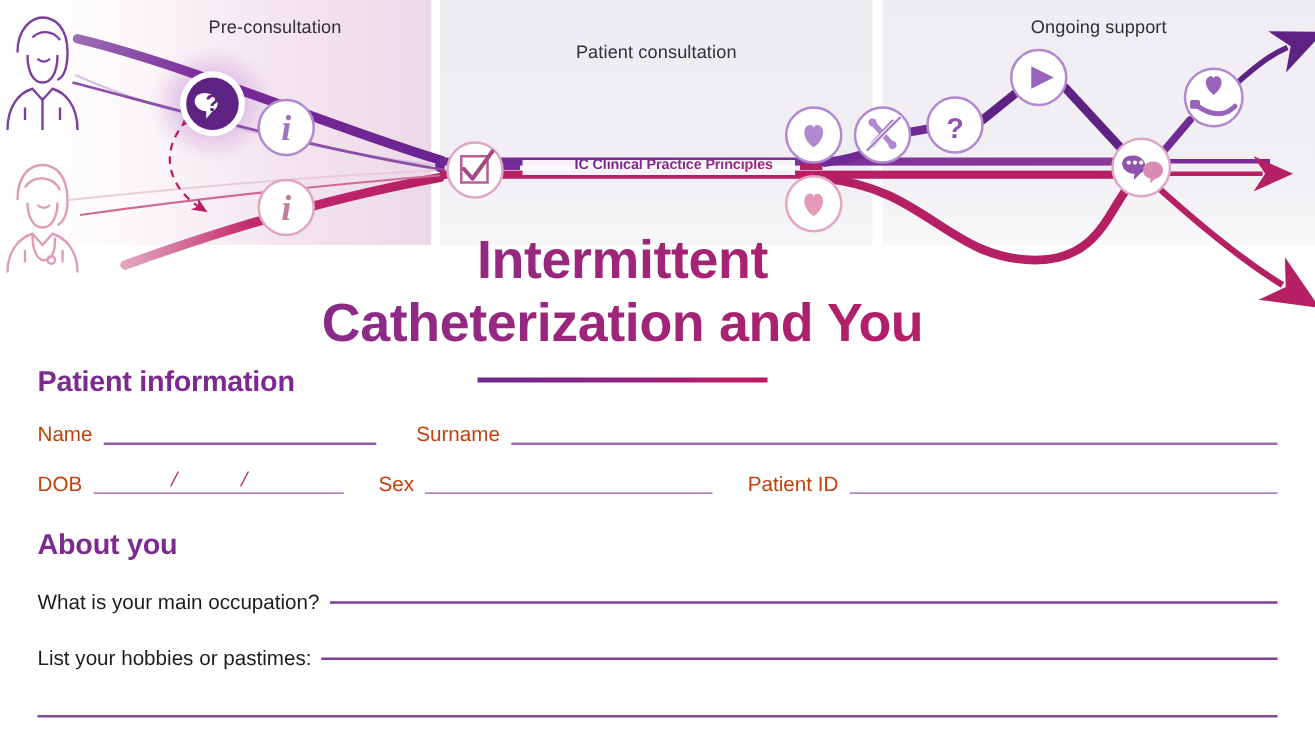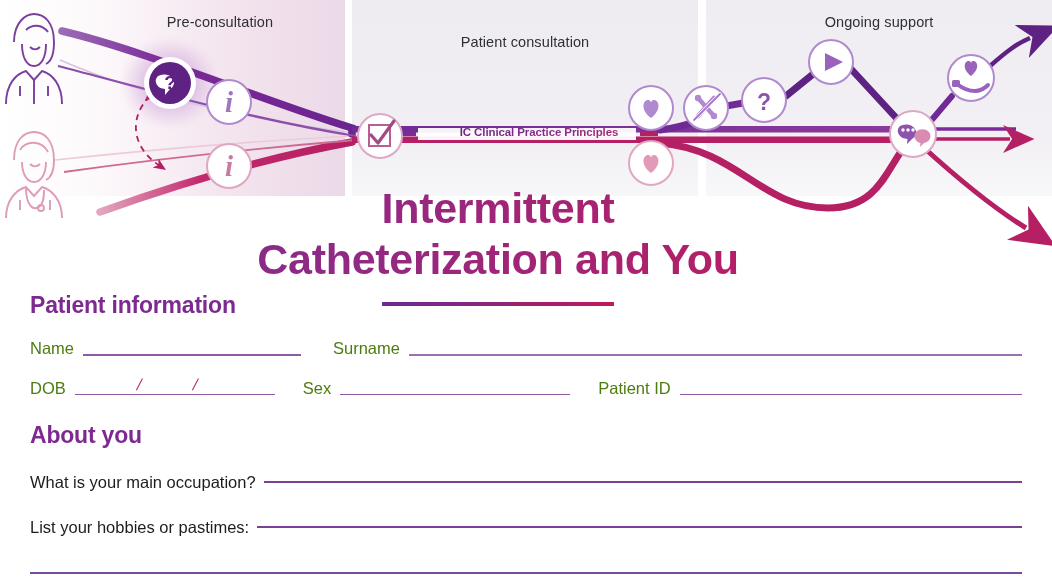--- a/index.html
+++ b/index.html
@@ -66,21 +66,21 @@
   }
   .sec-head{
     font-size:23px; font-weight:bold; color:#7d2a90; letter-spacing:-.2px;
   }
   .sec-head.patient{ margin-top:10px; }
   .sec-head.about{ margin-top:24px; }
 
   .frow{ display:flex; align-items:flex-end; margin-top:21px; }
   .fld{ display:flex; align-items:flex-end; }
   .flabel{
-    font-size:16.5px; color:#4d7c0f; white-space:nowrap; line-height:1;
+    font-size:16.5px; color:#c2410c; white-space:nowrap; line-height:1;
     padding-bottom:2px;
   }
   .fline{
     height:1.4px; background:#8e5aa4; margin-left:9px; position:relative;
     margin-bottom:3px;
   }
   .fline.thin{ background:#9d6fb0; }
   .slash{
     position:absolute; bottom:2px; font-size:16px; color:#b8326e;
     transform:skewX(-14deg); line-height:1;

